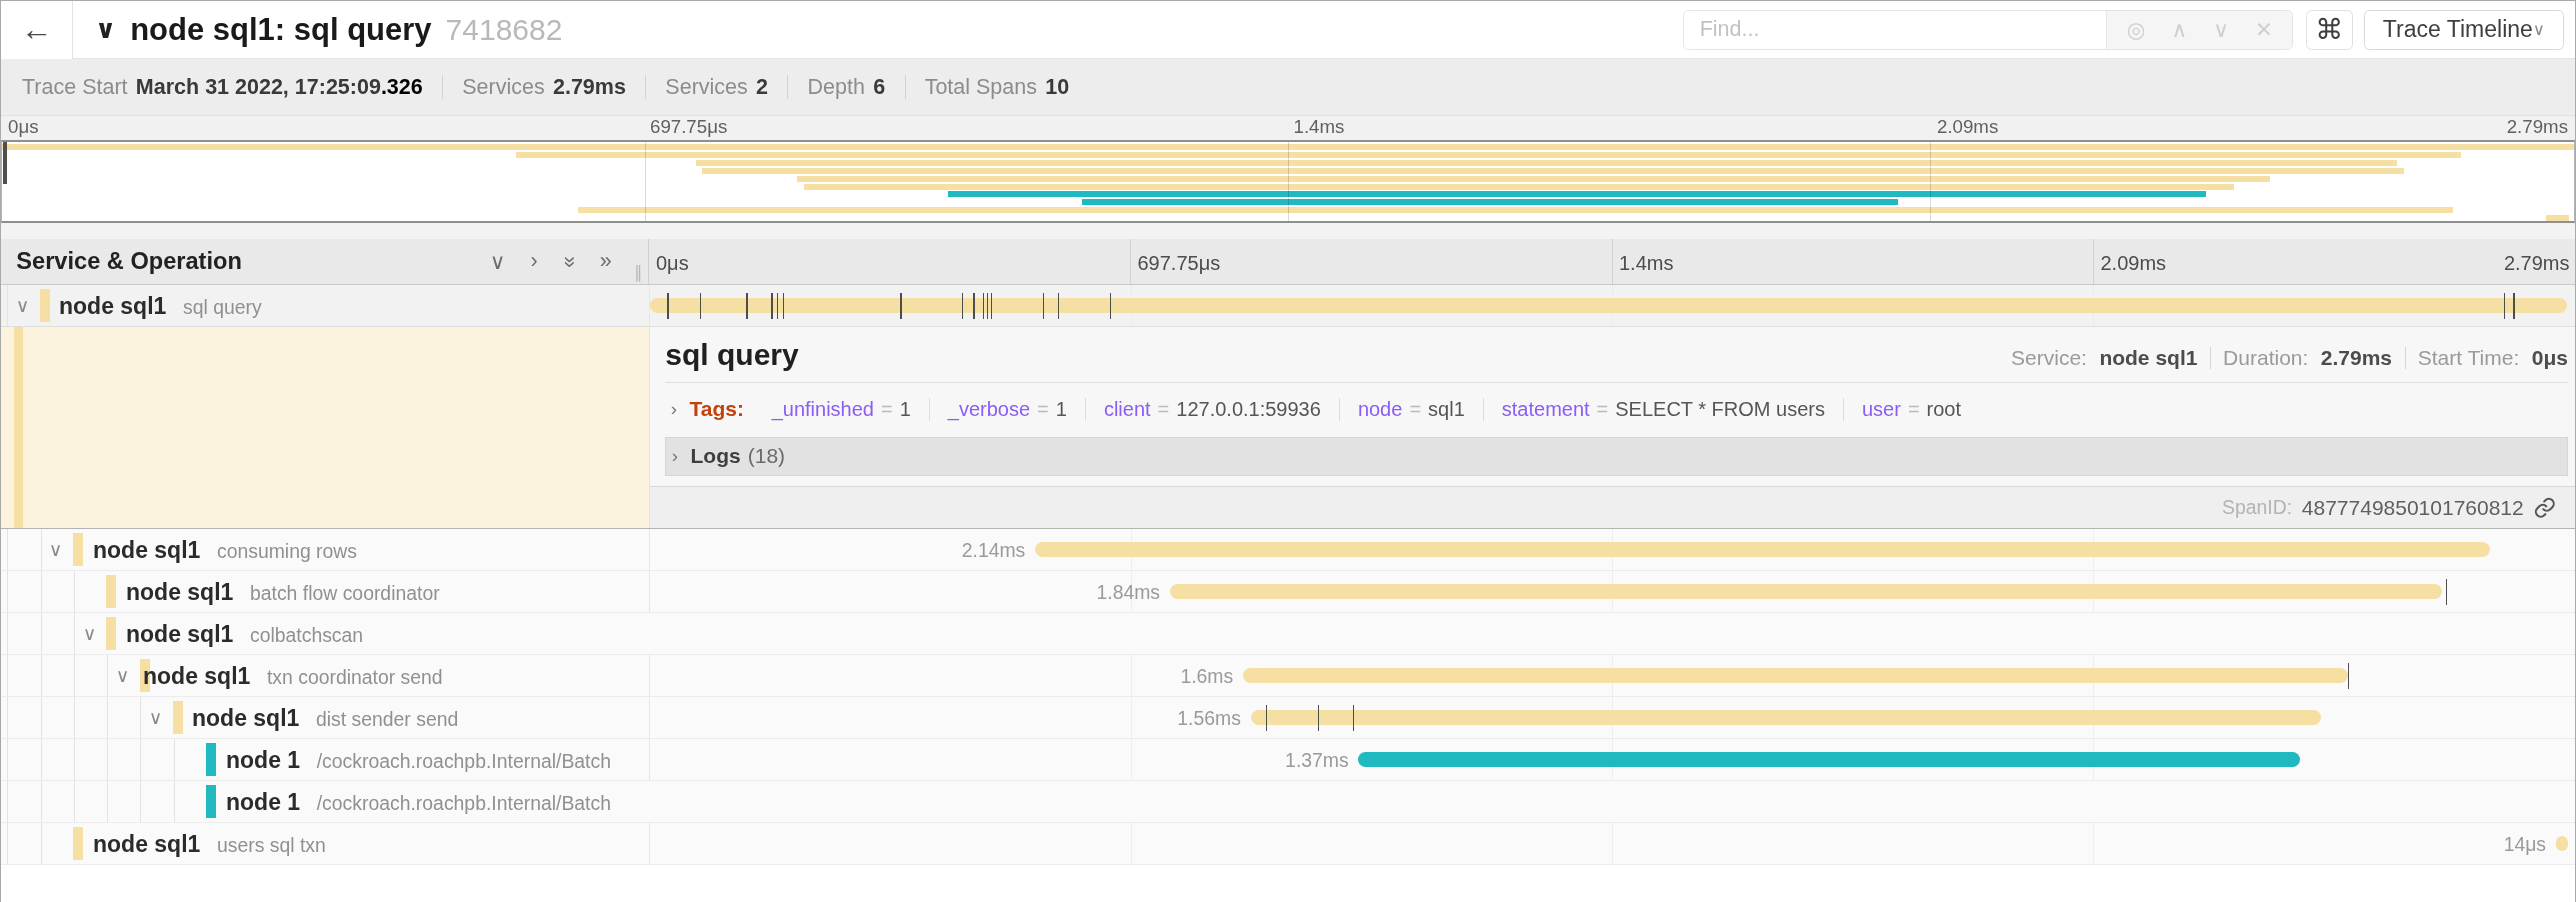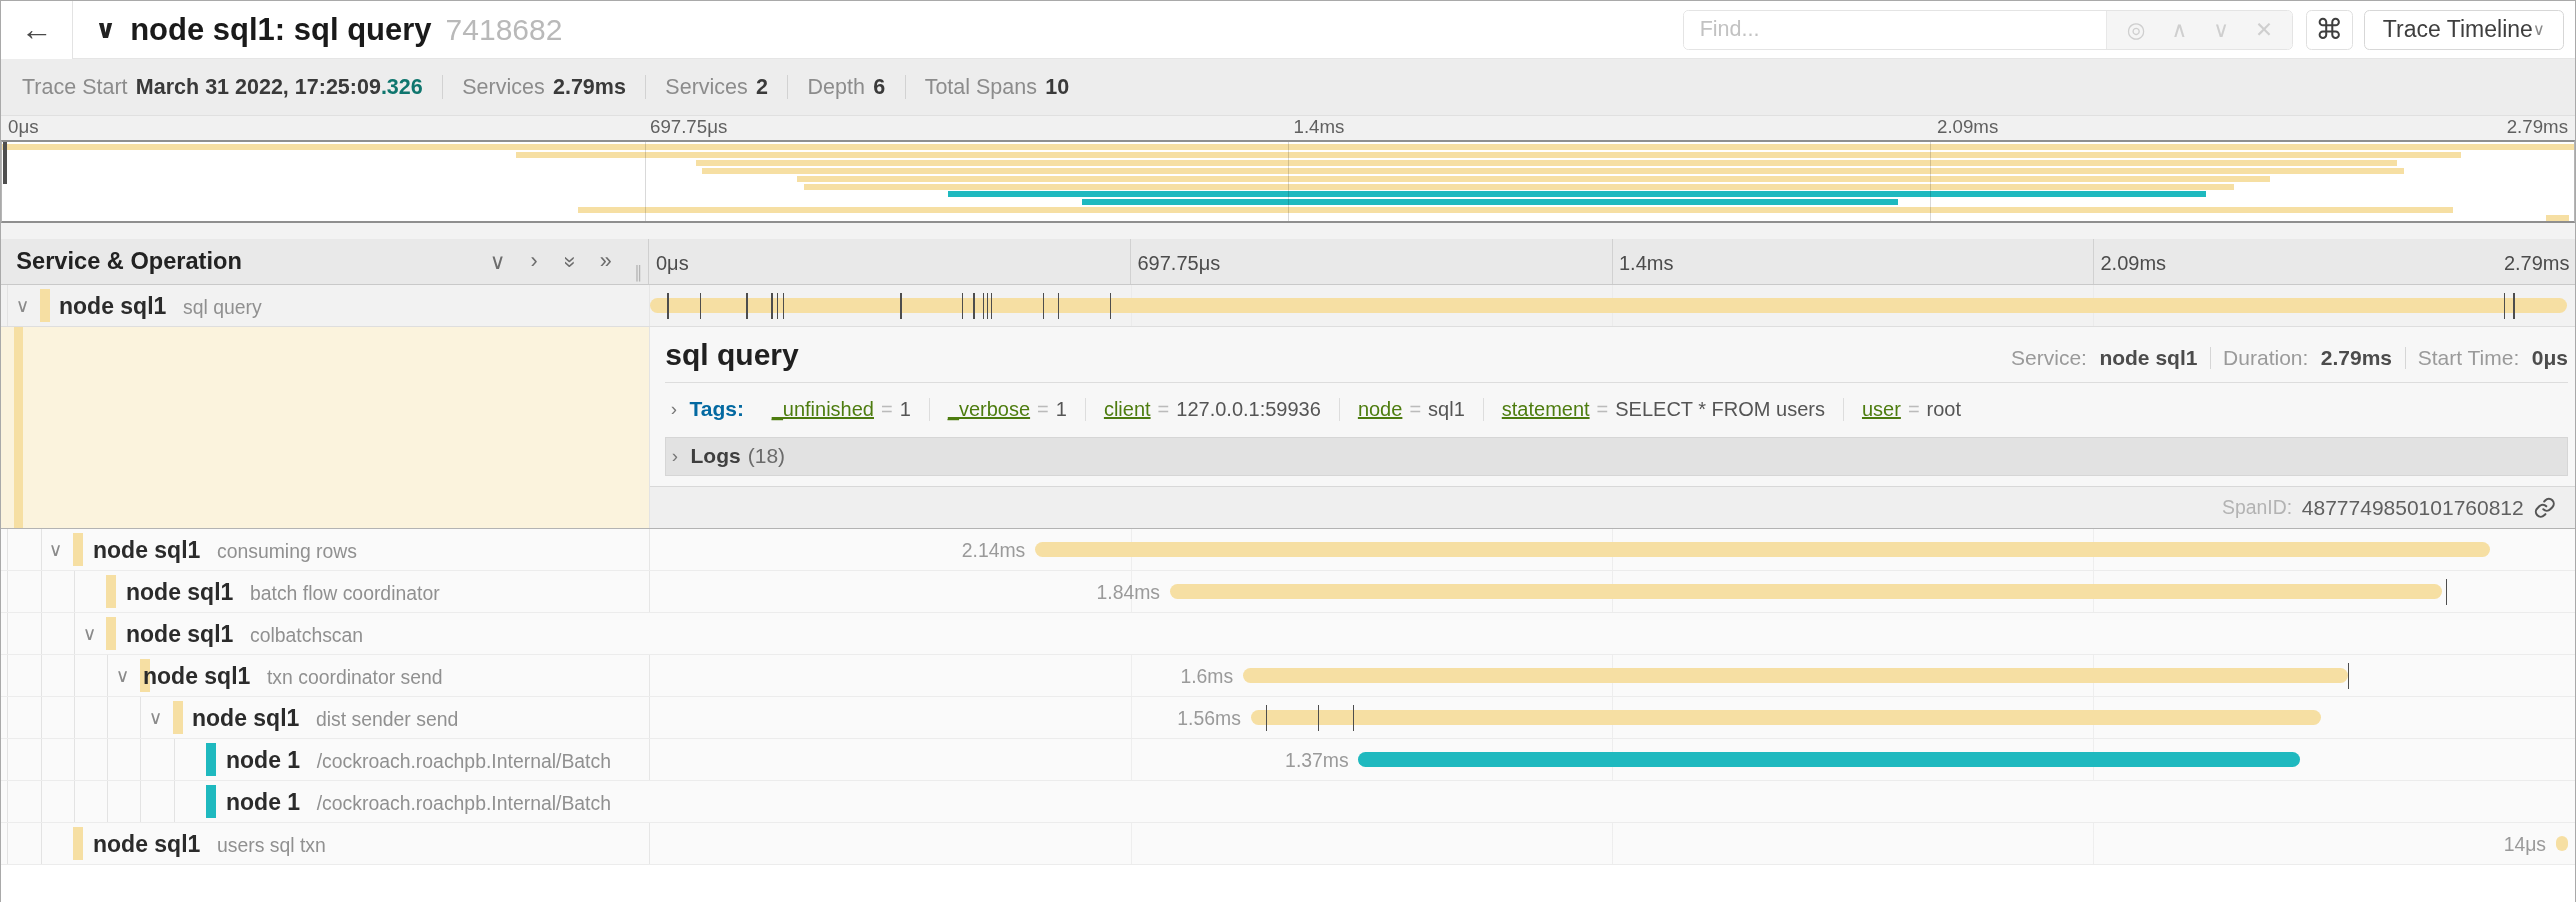--- a/index.html
+++ b/index.html
@@ -21,21 +21,21 @@
   .findbox input::placeholder { color:#c2c2c2; }
   .findacts { display:flex; align-items:center; gap:26px; background:#f5f5f5; border-left:0.7px solid #e8e8e8; padding:0 19.4px; }
   .findacts span { color:#cfcfcf; font-size:21.5px; }
   .kbd { width:47px; height:40px; border:1.4px solid #e0e0e0; border-radius:5.5px; background:#fff; font-size:28px; color:#3e3e3e; margin-right:11px; cursor:pointer; line-height:1; }
   .viewdd { height:40px; border:1.4px solid #d7d7d7; border-radius:5.5px; background:#fff; font-size:23px; color:#3e3e3e; padding:0 18px; margin-right:11px; display:flex; align-items:center; gap:0; cursor:pointer; font-family:inherit; }
   .viewdd .ddchev { font-size:16.6px; color:#8a8a8a; }
   
   .metabar { height:57px; background:#ededed; border-bottom:0.7px solid #e0e0e0; display:flex; align-items:center; padding-left:21px; font-size:21.5px; }
   .metabar .lbl { color:#8c8c8c; }
   .metabar .val { color:#3a3a3a; font-weight:bold; margin-left:8.3px; }
-  .metabar .sfx { color:#0f766e; font-weight:bold; }
+  .metabar .sfx { color:#000000; font-weight:bold; }
   .metabar .sep { width:0.7px; height:23.6px; background:#d2d2d2; margin:0 19.4px; }
   
   .mmlabels { position:relative; height:23.6px; background:#f1f1f1; font-size:18.7px; color:#606060; }
   .mmlabels span { position:absolute; bottom:1.4px; white-space:nowrap; }
   .mmcanvas { position:relative; height:83px; background:#fff; border-top:2.1px solid #8f8f8f; border-bottom:2.1px solid #8f8f8f; border-left:0.7px solid #b5b5b5; border-right:0.7px solid #b5b5b5; }
   .mmcanvas:after { content:""; position:absolute; inset:0; pointer-events:none;
      background:
       linear-gradient(rgba(0,0,0,.22),rgba(0,0,0,.22)) no-repeat 25% 0/0.7px 100%,
       linear-gradient(rgba(0,0,0,.22),rgba(0,0,0,.22)) no-repeat 50% 0/0.7px 100%,
       linear-gradient(rgba(0,0,0,.22),rgba(0,0,0,.22)) no-repeat 75% 0/0.7px 100%; }
@@ -80,24 +80,24 @@
   .d-left .cbar2 { position:absolute; left:12.5px; top:0; bottom:0; width:9.7px; }
   .d-panel { position:relative; flex:1; background:#f7f7f7; border-left:0.7px solid #e3e3e3; padding:11px 0 0 15.3px; }
   .d-titlerow { display:flex; align-items:baseline; padding-right:7px; }
   .d-title { font-size:30px; font-weight:bold; color:#202020; flex:1; }
   .d-meta { font-size:21px; color:#9a9a9a; display:flex; align-items:center; gap:12.5px; }
   .d-meta b { color:#4c4c4c; }
   .d-meta .dsep { width:0.7px; height:22px; background:#d6d6d6; }
   .d-hr { height:0.7px; background:#ddd; margin:9.7px 7px 7px 0; }
   .d-tags { display:flex; align-items:center; height:39px; font-size:20px; }
   .secchev { color:#777; font-size:18.7px; margin:0 12.5px 0 5.5px; cursor:pointer; }
-  .tagshead { font-weight:bold; color:#0369a1; font-size:21px; margin-right:9.7px; }
+  .tagshead { font-weight:bold; color:#c2410c; font-size:21px; margin-right:9.7px; }
   .tag { display:flex; align-items:center; padding:0 18px; border-left:0.7px solid #ddd; white-space:nowrap; }
   .tag:first-of-type { border-left:none; }
-  .tag .k { color:#4d7c0f;text-decoration:underline; }
+  .tag .k { color:#8b5cf6; }
   .tag .eq { color:#bbb; margin:0 7px; }
   .tag .v { color:#555; }
   .d-logs { display:flex; align-items:center; height:39px; margin:8.3px 7px 0 0; background:#e2e2e2; border:0.7px solid #d6d6d6; font-size:21px; cursor:pointer; }
   .logshead { font-weight:bold; color:#3f3f3f; }
   .logscount { color:#6b6b6b; margin-left:7px; }
   .d-foot { position:absolute; left:0; right:0; bottom:0; height:42px; background:#efefef; border-top:0.7px solid #d8d8d8; display:flex; align-items:center; justify-content:flex-end; padding-right:18px; gap:9.7px; }
   .sidlbl { color:#b3b3b3; font-size:19.4px; }
   .sidval { color:#5f5f5f; font-size:21px; }
   .linkico { display:flex; align-items:center; cursor:pointer; }
 </style>

